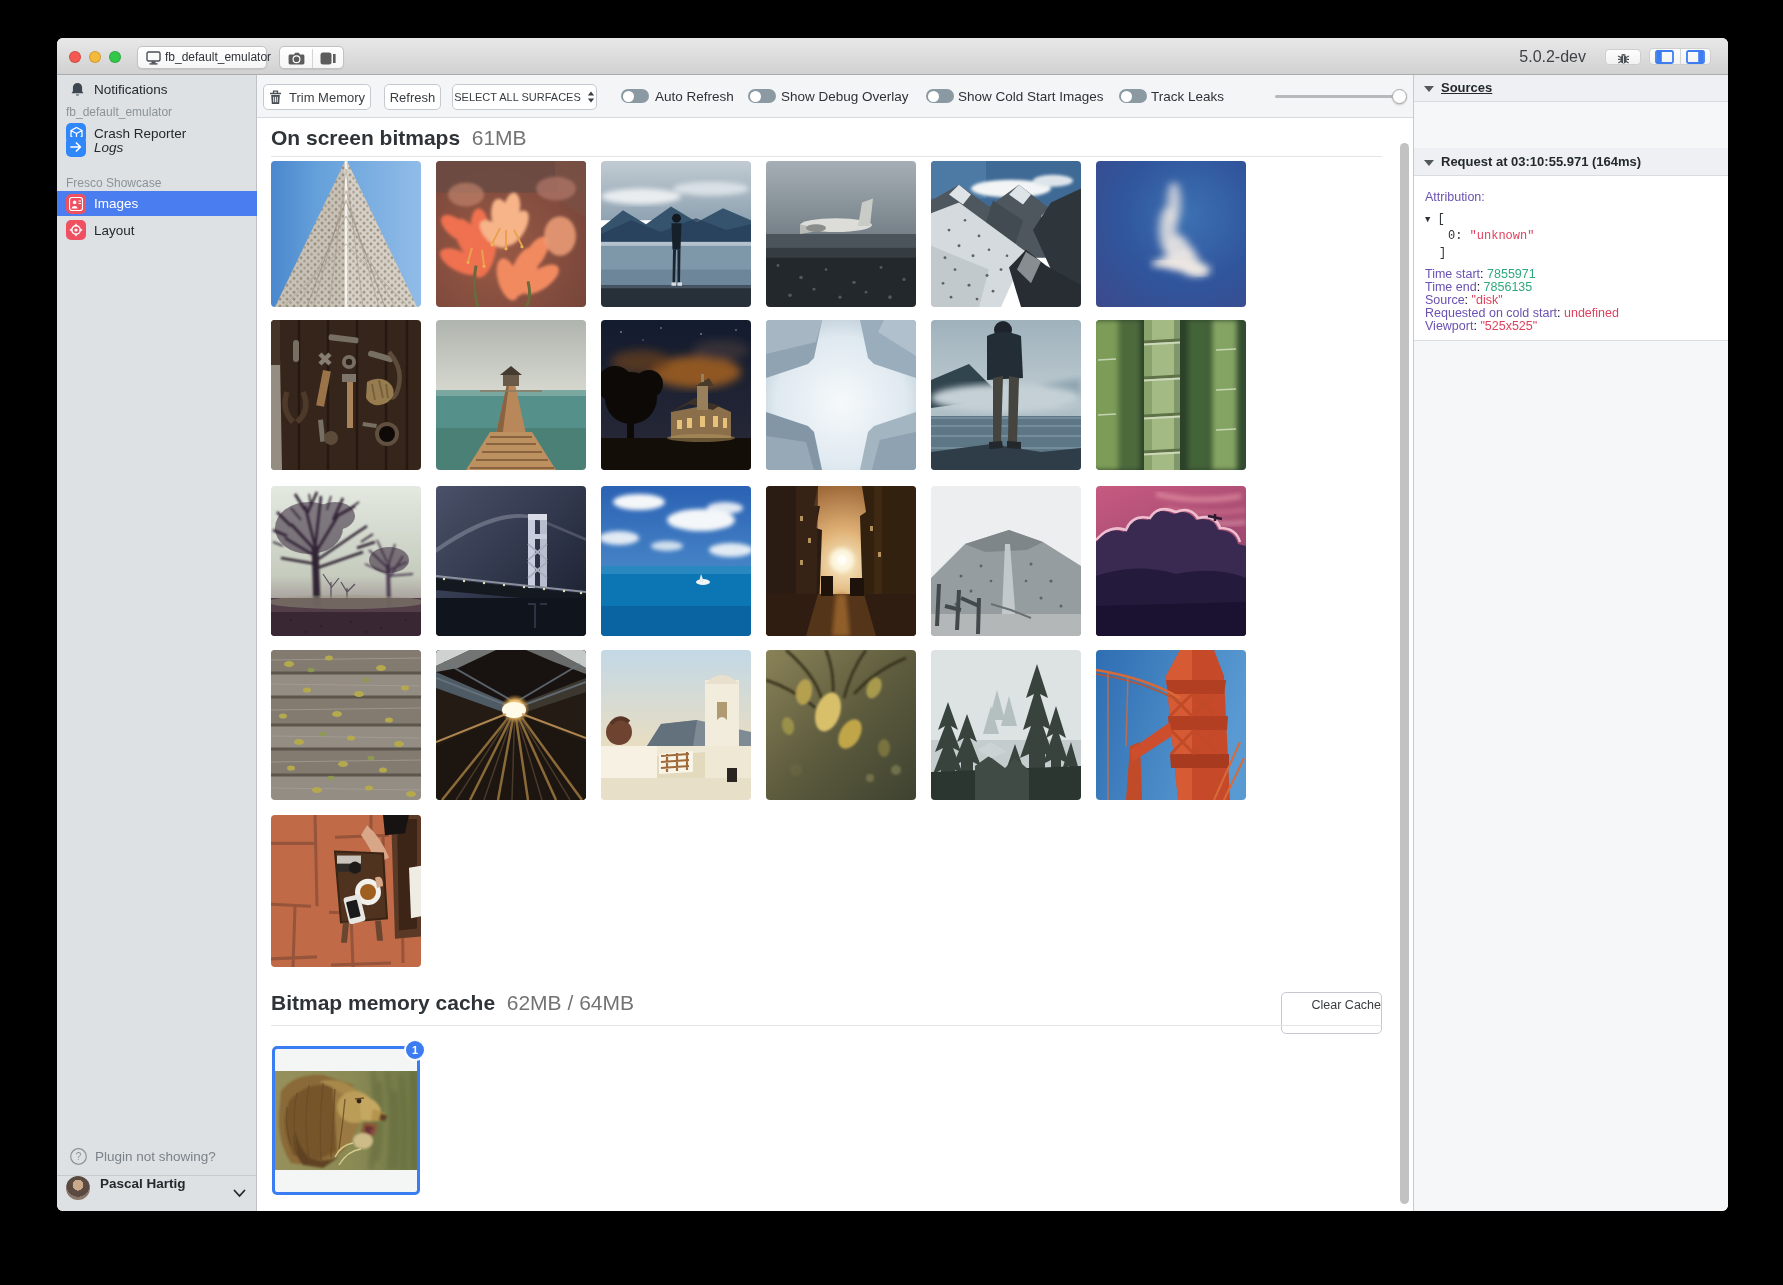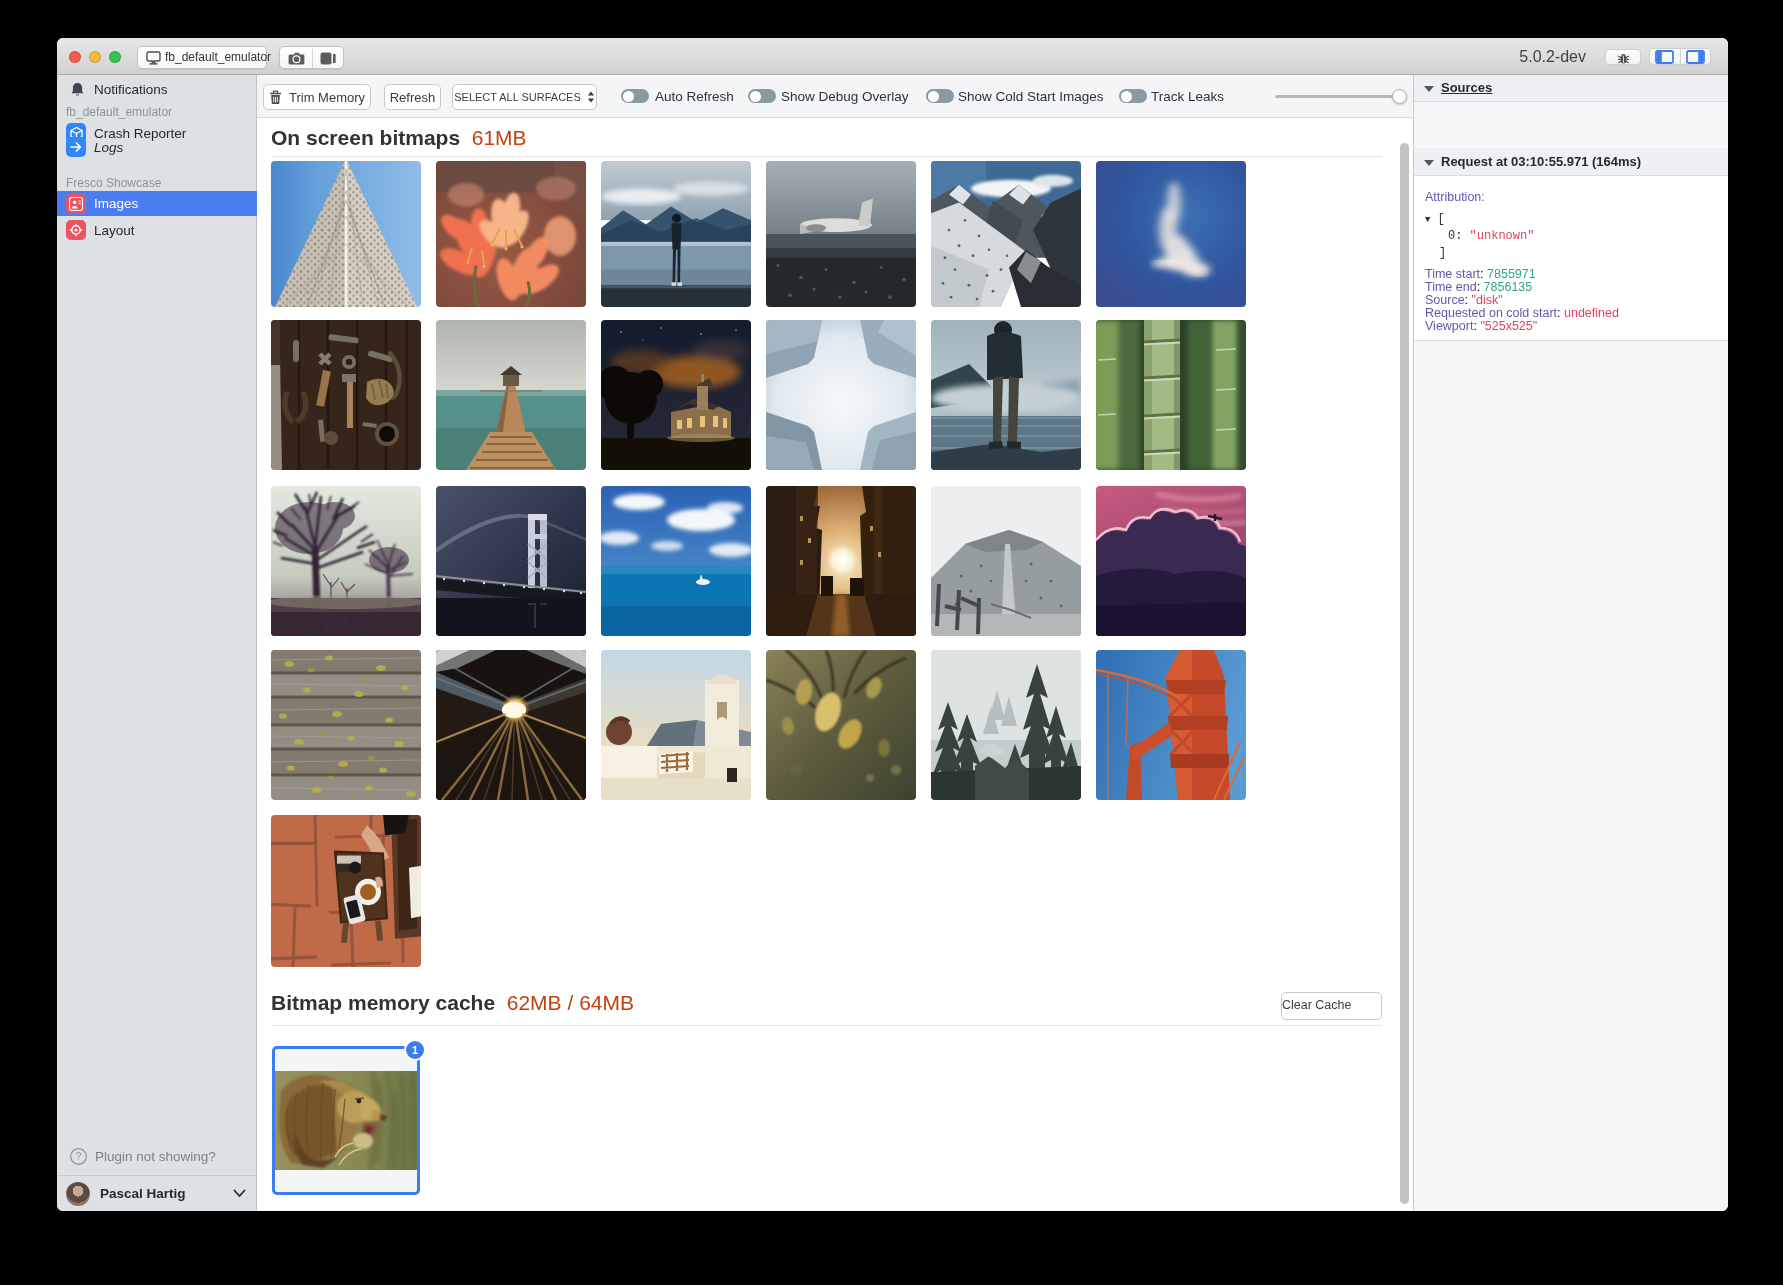--- a/index.html
+++ b/index.html
@@ -22,25 +22,25 @@
 .sideicon { width:20px; height:20px; border-radius:5px; margin-left:9px; margin-right:8px; flex:0 0 auto; display:flex; align-items:center; justify-content:center; }
 
 #toolbar { position:absolute; left:200px; top:37px; width:1156px; height:43px; background:#f4f5f7; border-bottom:1px solid #d7dadd; }
 .tbtn { position:absolute; top:9px; white-space:nowrap; height:26px; background:#fff; border:1px solid #c6cad0; border-radius:5px; font-size:13px; color:#383d42; display:flex; align-items:center; justify-content:center; }
 .toggle { position:absolute; top:14px; width:28px; height:14px; border-radius:7px; background:#8a99a2; }
 .toggle::after { content:""; position:absolute; left:1.5px; top:1.5px; width:11px; height:11px; border-radius:50%; background:#fff; }
 .tlabel { position:absolute; top:14px; font-size:13.5px; color:#2c3237; }
 
 #content { position:absolute; left:200px; top:80px; width:1156px; height:1093px; background:#fff; }
 .h1 { position:absolute; font-size:21px; font-weight:bold; color:#2e3338; }
-.h1 span { font-weight:normal; color:#c2410c; }
+.h1 span { font-weight:normal; color:#737373; }
 .sectborder { position:absolute; left:214px; width:1111px; height:1px; background:#e3e6e8; }
 .tile { position:absolute; width:150px; height:150px; border-radius:4px; overflow:hidden; }
 .tile svg { display:block; width:100%; height:100%; }
-#clearcache { position:absolute; left:1224px; top:954px; width:101px; height:28px; background:#fff; border:1px solid #c6cad0; border-radius:5px; font-size:12.5px; color:#383d42; text-align:left; line-height:24px; }
+#clearcache { position:absolute; left:1224px; top:954px; width:101px; height:42px; background:#fff; border:1px solid #c6cad0; border-radius:5px; font-size:12.5px; color:#383d42; text-align:right; line-height:24px; }
 #liontile { position:absolute; left:215px; top:1008px; width:148px; height:149px; border:3px solid #3a7cf1; border-radius:5px; background:#f4f5f5; }
 #lionbadge { position:absolute; left:347px; top:1001px; width:22px; height:22px; border-radius:50%; background:#3b7cf0; border:2px solid #fbfcfd; color:#fff; font-size:11px; font-weight:bold; text-align:center; line-height:18px; }
 #cscroll { position:absolute; left:1343px; top:105px; width:9px; height:1061px; background:#c2c2c2; border-radius:5px; }
 
 #rpanel { position:absolute; left:1356px; top:37px; width:315px; height:1136px; background:#f6f7f9; border-left:1px solid #c6c9cd; }
 .phead { position:absolute; left:0; width:314px; background:#eef0f3; border-bottom:1px solid #d9dcdf; font-size:13px; font-weight:bold; color:#23292e; }
 .pwhite { position:absolute; left:0; width:314px; background:#fff; border-bottom:1px solid #d9dcdf; }
 .tri { display:inline-block; width:0; height:0; border-left:5px solid transparent; border-right:5px solid transparent; border-top:6px solid #52585e; margin-right:7px; position:relative; top:0px; }
 .plabel { color:#6a51b2; }
 .pblue { color:#4a7df2; }
@@ -146,21 +146,21 @@
         </div>
       <span>Layout</span>
     </div>
     <div class="abs" style="left:0;top:1063px;width:200px;height:37px;display:flex;align-items:center;color:#7a828a;font-size:13.5px;">
       <svg style="margin-left:13px;margin-right:8px;" width="17" height="17" viewBox="0 0 17 17">
           <circle cx="8.5" cy="8.5" r="7.8" fill="none" stroke="#8b9399" stroke-width="1.2"></circle>
           <text x="8.5" y="12" font-size="10" text-anchor="middle" fill="#8b9399" font-family="Liberation Sans">?</text>
         </svg>
       <span>Plugin not showing?</span>
     </div>
-    <div class="abs" style="left:0;top:1100px;width:200px;height:36px;border-top:1px solid #c6cacd;display:flex;align-items:center;">
+    <div class="abs" style="left:0;top:1100px;width:200px;height:36px;border-top:1px solid #c6cacd;display:flex;align-items:flex-start;">
       <div style="width:24px;height:24px;border-radius:50%;margin-left:9px;margin-right:10px;background:radial-gradient(circle at 50% 38%,#caa98b 0 28%,#5a4a42 29% 60%,#8a7668 61%);"></div>
       <span style="font-size:13.5px;font-weight:bold;color:#23292e;">Pascal Hartig</span>
       <svg style="position:absolute;left:176px;top:13px;" width="13" height="9" viewBox="0 0 13 9">
           <path d="M1.5 1.5 L6.5 7 L11.5 1.5" fill="none" stroke="#23292e" stroke-width="1.8" stroke-linecap="round"></path>
         </svg>
     </div>
   </div>
 
   <div id="toolbar">
     <div class="tbtn" style="left:6px; width:108px;">

